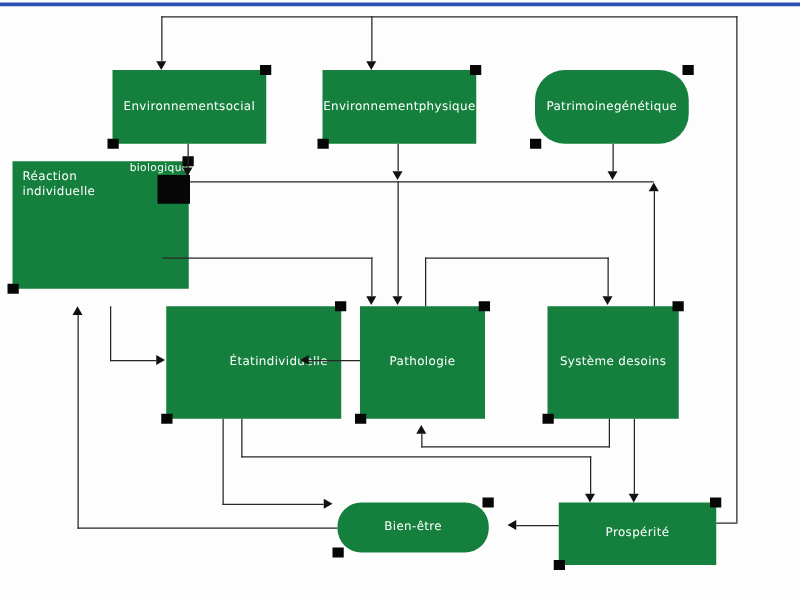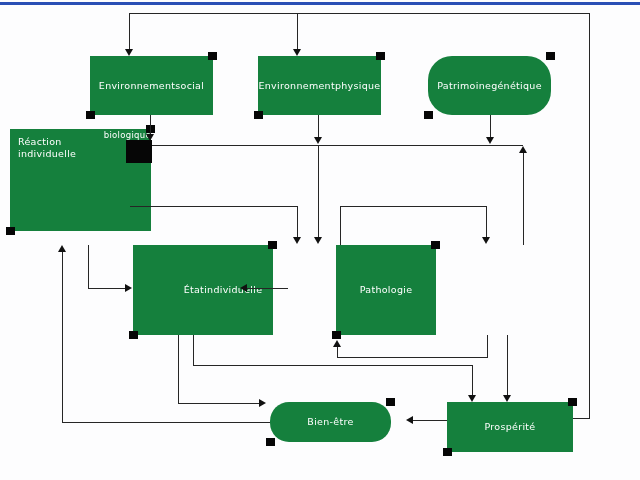--- a/index.html
+++ b/index.html
@@ -56,24 +56,28 @@
     <span class="bx-title">Réaction individuelle</span>
     <span class="bx-sub" style="padding-top:1px;">biologique</span>
   </div>
   <div class="ext" style="left:126px;top:140px;width:26px;height:23px;"></div>
 
   <div class="bx" style="left:133px;top:245px;width:100px;height:90px;padding-left:40px;">
     <span>État</span>
     <span>individuelle</span>
   </div>
 
-  <div class="bx" style="left:288px;top:245px;width:100px;height:90px;margin-left:48px;">
+  <div class="bx" style="left:288px;top:245px;width:100px;height:90px;">
     <span>Pathologie</span>
   </div>
 
+  <div class="bx" style="left:438px;top:245px;width:105px;height:90px;">
+    <span>Système de</span>
+    <span>soins</span>
+  </div>
 
   <div class="bx" style="left:270px;top:402px;width:121px;height:40px;border-radius:19px;">
     <span>Bien-être</span>
   </div>
 
   <div class="bx" style="left:447px;top:402px;width:126px;height:50px;">
     <span>Prospérité</span>
   </div>
 
   <div class="hl" style="left:129px;top:13px;width:461px;"></div>

